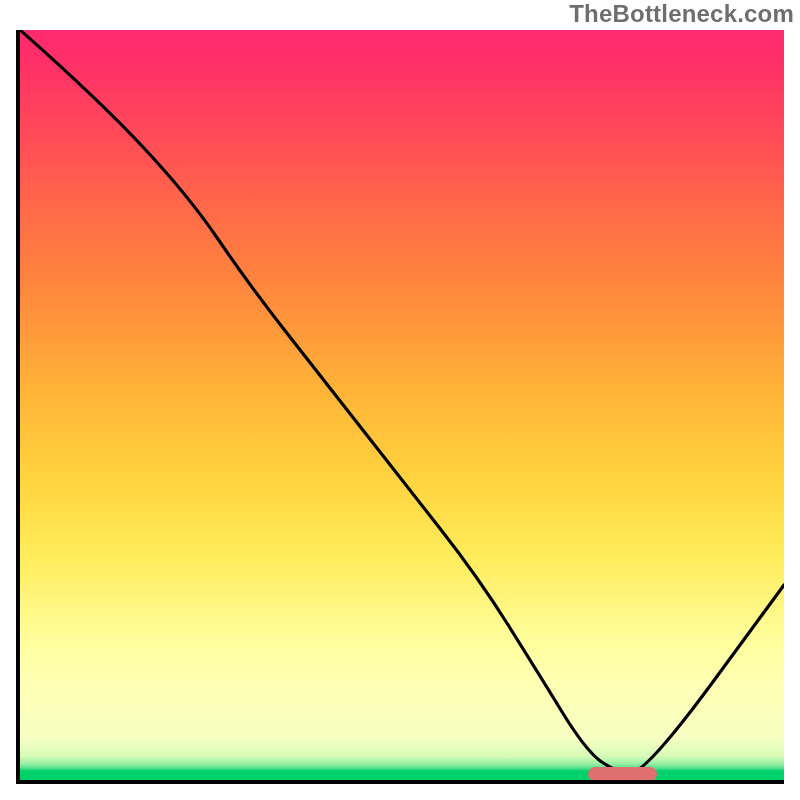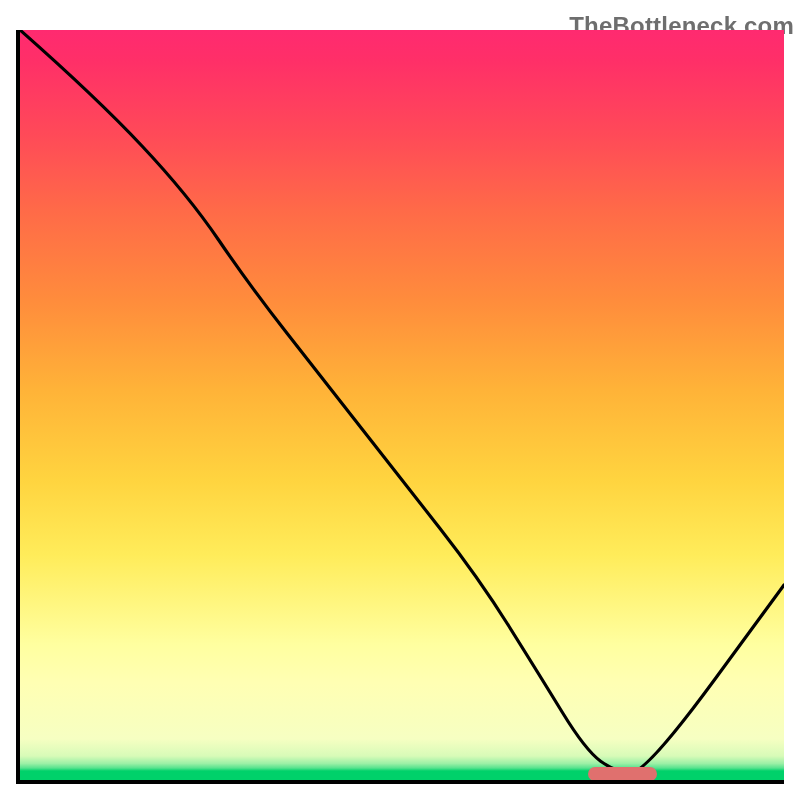--- a/index.html
+++ b/index.html
@@ -6,21 +6,21 @@
   body {
     width: 800px;
     height: 800px;
     background: #ffffff;
     font-family: Arial, Helvetica, sans-serif;
     position: relative;
     overflow: hidden;
   }
   .watermark {
     position: absolute;
-    top: 12px;
+    top: 0;
     right: 6px;
     font-size: 24px;
     font-weight: bold;
     color: #6e6e6e;
     letter-spacing: 0.2px;
   }
   .plot-frame {
     position: absolute;
     left: 16px;
     top: 30px;

